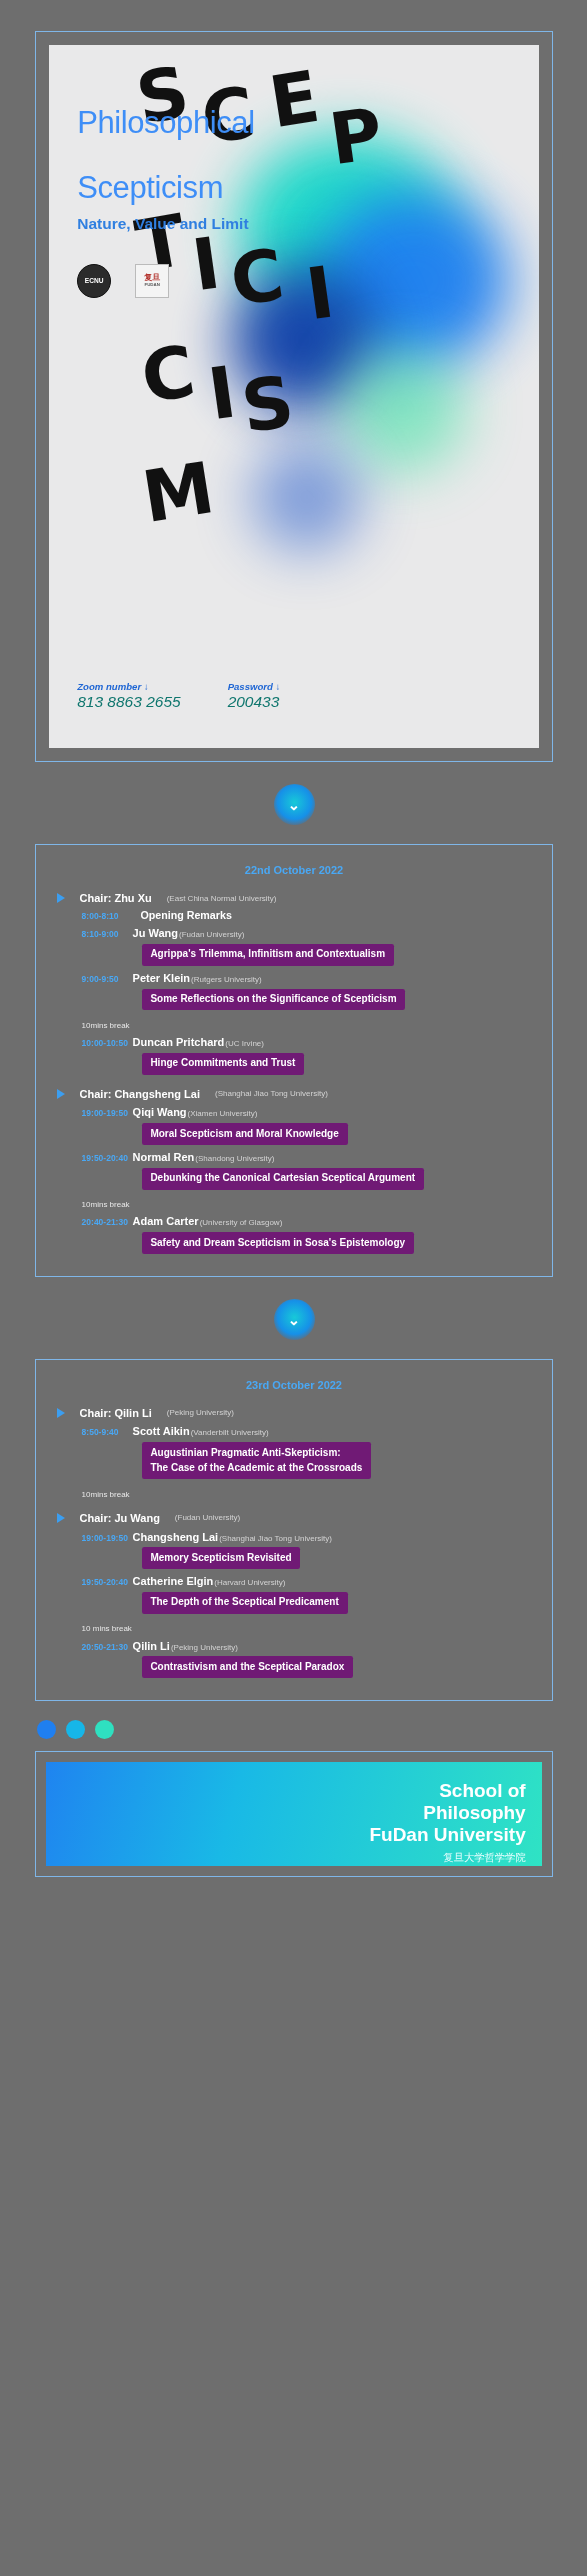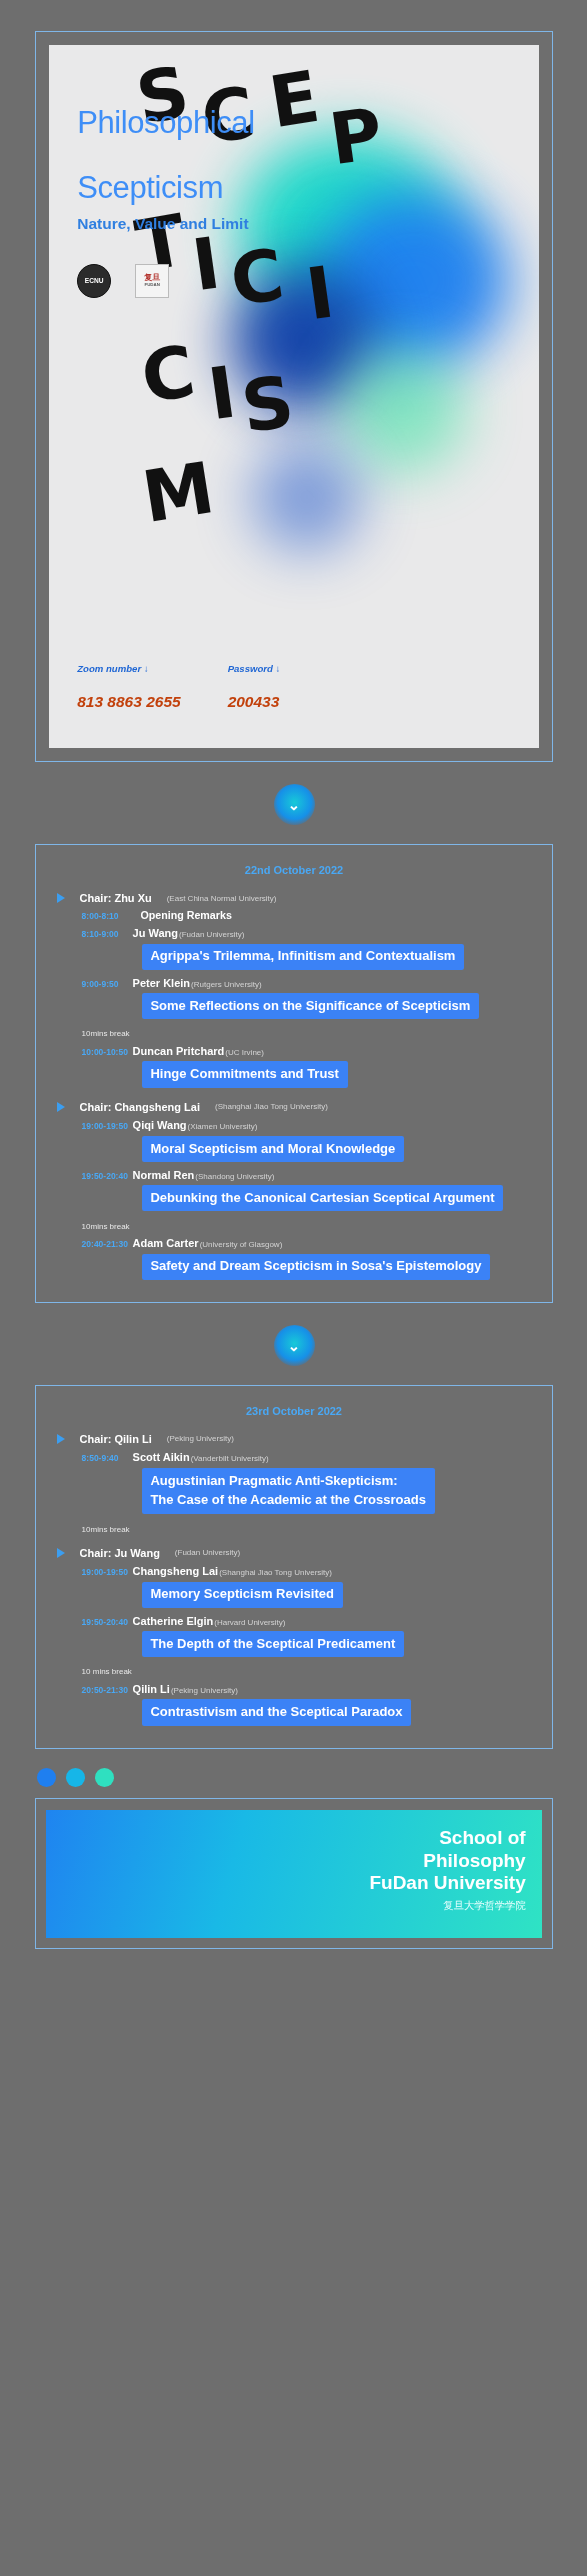--- a/index.html
+++ b/index.html
@@ -124,25 +124,25 @@
     gap: 47px;
     z-index: 6;
   }
   .zoom-label {
     color: #1f66d4;
     font-size: 9.6px;
     font-weight: bold;
     font-style: italic;
   }
   .zoom-value {
-    color: #c2410c;
+    color: #0f766e;
     font-size: 15.5px;
-    font-weight: bold;
+    font-weight: normal;
     font-style: italic;
-    margin-top: 19px;
+    margin-top: 1px;
   }
 
   
   .divider {
     display: flex;
     justify-content: center;
     padding: 22px 0 19px 0;
   }
   .arrow-circ {
     width: 41px; height: 41px;
@@ -210,23 +210,23 @@
     font-size: 11px;
     font-weight: bold;
   }
   .aff {
     color: #d4d4d4;
     font-size: 8px;
   }
   .title-chip {
     display: inline-block;
     margin: 4.4px 0 0 85px;
-    background: #3b82f6;
-    color: #ffffff;
-    font-size: 13px;
+    background: #701a75;
+    color: #ffffff;
+    font-size: 10px;
     font-weight: bold;
     padding: 3.7px 8.8px;
     border-radius: 2.2px;
     line-height: 1.45;
   }
   .title-chip.two { padding: 4.4px 8.8px; }
   .break {
     color: #e8e8e8;
     font-size: 8px;
     padding-left: 25px;
@@ -255,21 +255,21 @@
   .dot1 { background: #1f7ff0; }
   .dot2 { background: #16b6e8; }
   .dot3 { background: #2fe0c0; }
 
   
   .footer-frame {
     border: 0.7px solid #7fb6e8;
     padding: 10.3px;
   }
   .footer {
-    height: 128px;
+    height: 104px;
     background: linear-gradient(105deg, #1f84f0 0%, #19b9e6 38%, #2fe3c4 100%);
     position: relative;
   }
   .footer-text {
     position: absolute;
     right: 16px;
     top: 17.7px;
     text-align: right;
     color: #ffffff;
   }

